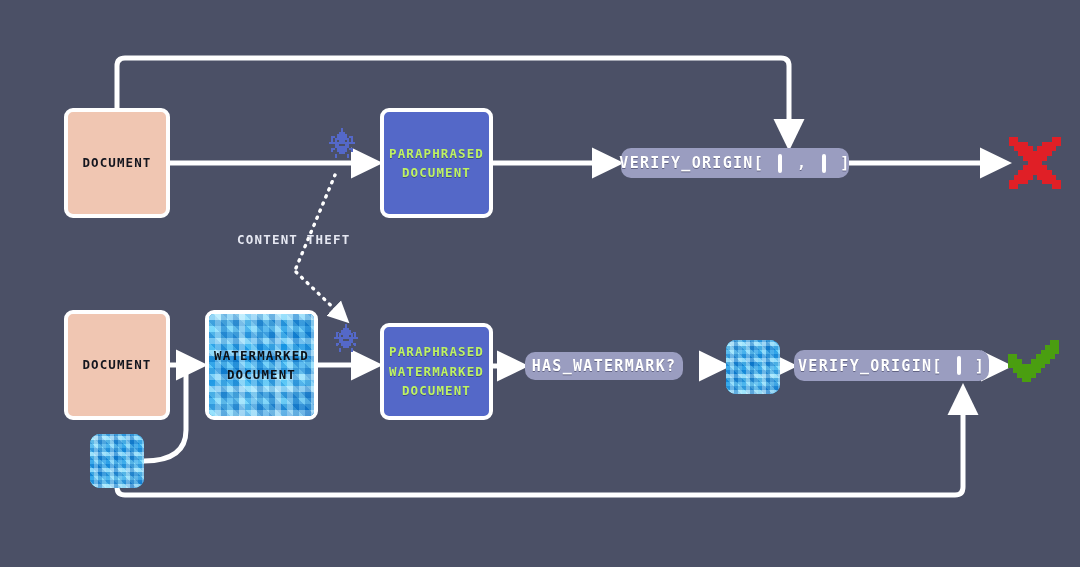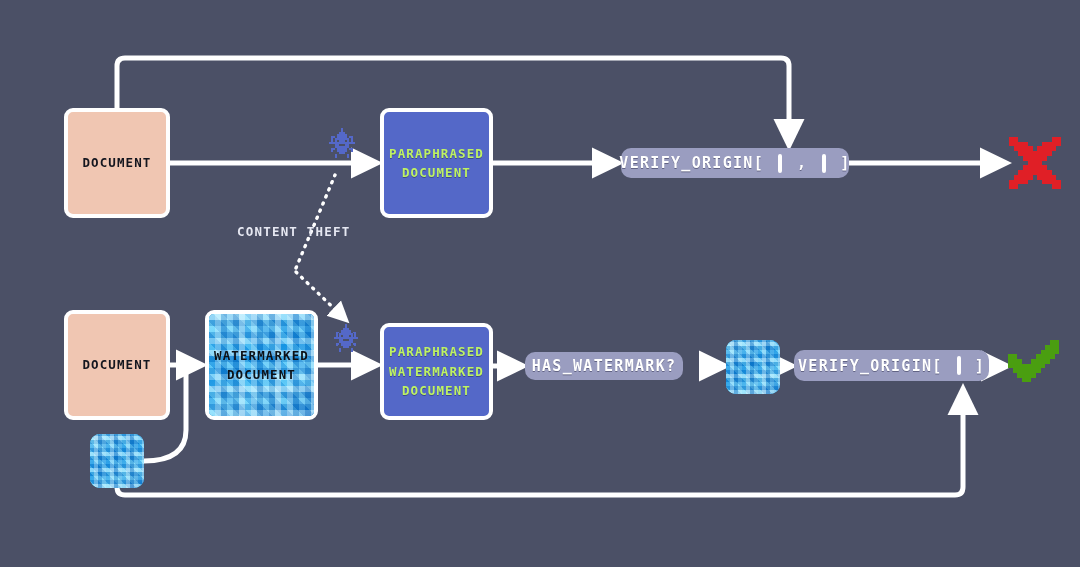--- a/index.html
+++ b/index.html
@@ -229,21 +229,21 @@
     <span class="tok tok-wm">
       <span class="wmtex small" style="position:absolute; inset:0;"></span>
     </span>
     <span>]</span>
   </div>
 
   <div class="wmchip" style="left:66px; top:434px; width:54px; height:54px;">
     <span class="wmtex small"></span>
   </div>
 
-  <div class="theft-label" style="left:213px; top:224px;">
+  <div class="theft-label" style="left:213px; top:232px;">
     <span>CONTENT THEFT</span>
   </div>
 
   <svg class="glyph" style="left:303px; top:128px;" width="30" height="32" viewBox="0 0 15 16" shape-rendering="crispEdges">
     <g fill="#5468c8">
       <rect x="7" y="0" width="1" height="2"></rect>
       <rect x="6" y="2" width="3" height="1"></rect>
       <rect x="5" y="3" width="5" height="2"></rect>
       <rect x="4" y="5" width="7" height="5"></rect>
       <rect x="5" y="10" width="5" height="2"></rect>

